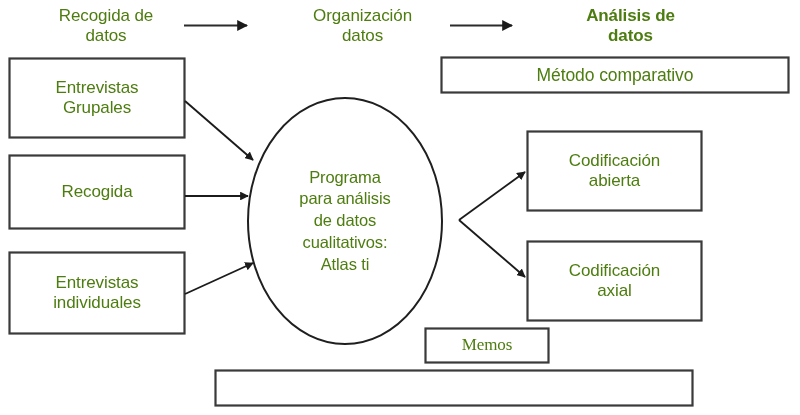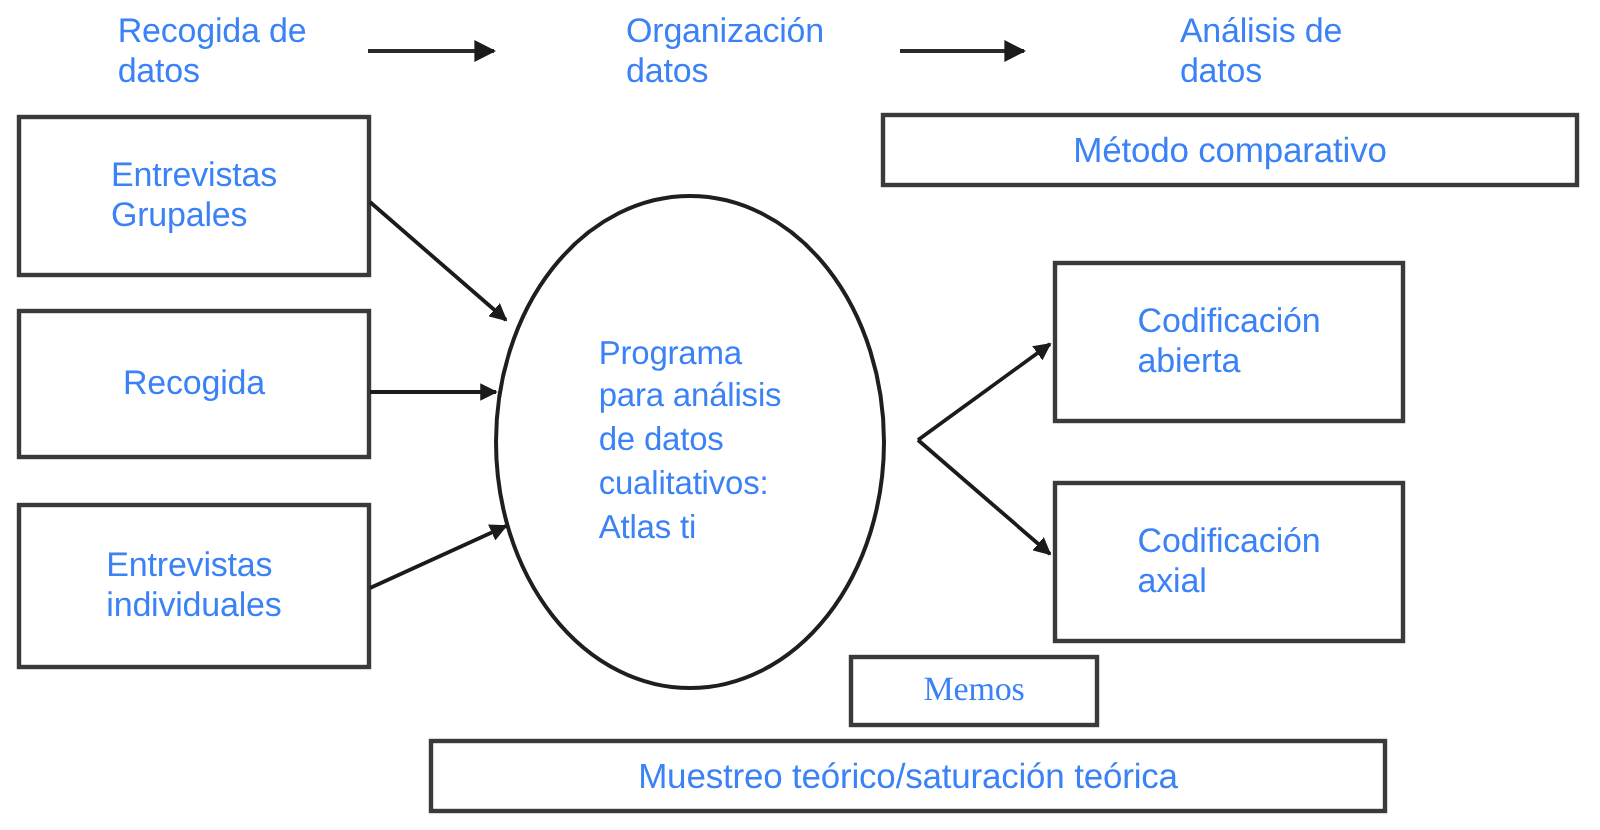--- a/index.html
+++ b/index.html
@@ -26,22 +26,23 @@
     top: 0;
     width: 800px;
     height: 415px;
   }
   
   .lbl {
     position: absolute;
     display: flex;
     align-items: center;
     justify-content: center;
+    text-align: center;
     line-height: 1.18;
-    color: #3b82f6;
+    color: #4d7c0f;
     white-space: pre-line;
     letter-spacing: -0.1px;
   }
   .phase-label {
     font-size: 17px;
   }
   .box-label {
     font-size: 17px;
   }
   .wide-label {
@@ -96,21 +97,21 @@
     <line x1="459" y1="220" x2="525" y2="172" stroke="#1b1b1b" stroke-width="1.9" marker-end="url(#arrowheadThin)"></line>
     <line x1="459" y1="220" x2="525" y2="277" stroke="#1b1b1b" stroke-width="1.9" marker-end="url(#arrowheadThin)"></line>
   </svg>
 
   <div class="lbl phase-label" style="left:26px; top:2px; width:160px; height:48px;">Recogida de
 datos</div>
 
   <div class="lbl phase-label" style="left:280px; top:2px; width:165px; height:48px;">Organización
 datos</div>
 
-  <div class="lbl phase-label" style="left:548px; top:2px; width:165px; height:48px;">Análisis de
+  <div class="lbl phase-label" style="left:548px; top:2px; width:165px; height:48px;font-weight:bold;">Análisis de
 datos</div>
 
   <div class="lbl box-label" style="left:10px; top:59px; width:174px; height:78px;">Entrevistas
 Grupales</div>
 
   <div class="lbl box-label" style="left:10px; top:156px; width:174px; height:72px;">Recogida</div>
 
   <div class="lbl box-label" style="left:10px; top:253px; width:174px; height:80px;">Entrevistas
 individuales</div>
 
@@ -123,15 +124,14 @@
   <div class="lbl wide-label" style="left:442px; top:58px; width:346px; height:34px;">Método comparativo</div>
 
   <div class="lbl box-label" style="left:528px; top:132px; width:173px; height:78px;">Codificación
 abierta</div>
 
   <div class="lbl box-label" style="left:528px; top:242px; width:173px; height:78px;">Codificación
 axial</div>
 
   <div class="lbl memos-label" style="left:426px; top:329px; width:122px; height:33px;">Memos</div>
 
-  <div class="lbl wide-label" style="left:216px; top:371px; width:476px; height:34px;">Muestreo teórico/saturación teórica</div>
 
 </div>
 
 </body></html>

